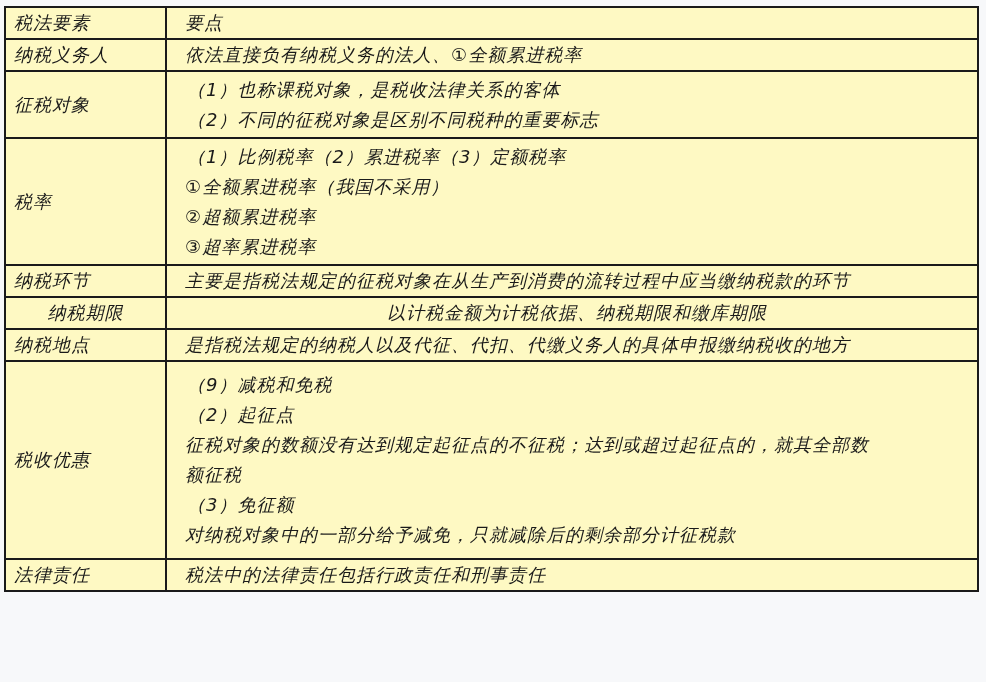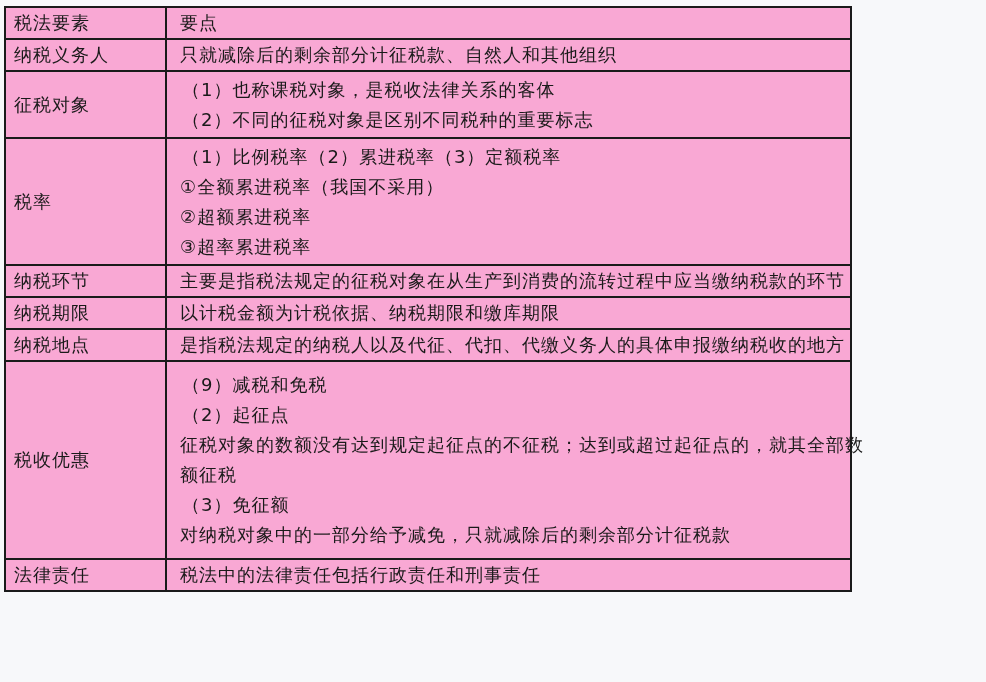--- a/index.html
+++ b/index.html
@@ -15,71 +15,72 @@
     color: #1a1a1a;
   }
   .wrap {
     position: absolute;
     left: 4px;
     top: 6px;
     width: 975px;
   }
   table.tax {
     border-collapse: collapse;
-    width: 848px;
+    width: 975px;
     table-layout: fixed;
-    background: #f9a8d4;
+    background: #fef9c3;
+    font-style: italic;
   }
   table.tax td {
     border: 2px solid #1a1a1a;
     padding: 0 8px;
     vertical-align: middle;
     font-size: 18px;
     line-height: 30px;
     letter-spacing: 1px;
   }
   table.tax td.key {
     width: 143px;
   }
   table.tax td.val {
-    padding-left: 13px;
+    padding-left: 18px;
   }
   .line {
     display: block;
     white-space: nowrap;
   }
   .line.indent {
     padding-left: 2px;
   }
   tr.r-header td { height: 30px; }
   tr.r-1 td { height: 29px; }
   tr.r-2 td { height: 65px; }
   tr.r-3 td { height: 125px; }
   tr.r-4 td { height: 64px; }
   tr.r-5 td { height: 30px; }
-  tr.r-6 td { height: 29px; }
+  tr.r-6 td { height: 29px; text-align: center; }
   tr.r-7 td { height: 30px; }
   tr.r-8 td { height: 196px; }
   tr.r-9 td { height: 29px; }
 </style>
 </head>
 <body>
 
 <div class="wrap">
   <table class="tax">
     <tbody>
       <tr class="r-header">
         <td class="key">税法要素</td>
         <td class="val">要点</td>
       </tr>
 
       <tr class="r-1">
         <td class="key">纳税义务人</td>
         <td class="val">
-          <span class="line">只就减除后的剩余部分计征税款、自然人和其他组织</span>
+          <span class="line">依法直接负有纳税义务的法人、①全额累进税率</span>
         </td>
       </tr>
 
       <tr class="r-2">
         <td class="key">征税对象</td>
         <td class="val">
           <span class="line indent">（1）也称课税对象，是税收法律关系的客体</span>
           <span class="line indent">（2）不同的征税对象是区别不同税种的重要标志</span>
         </td>
       </tr>

